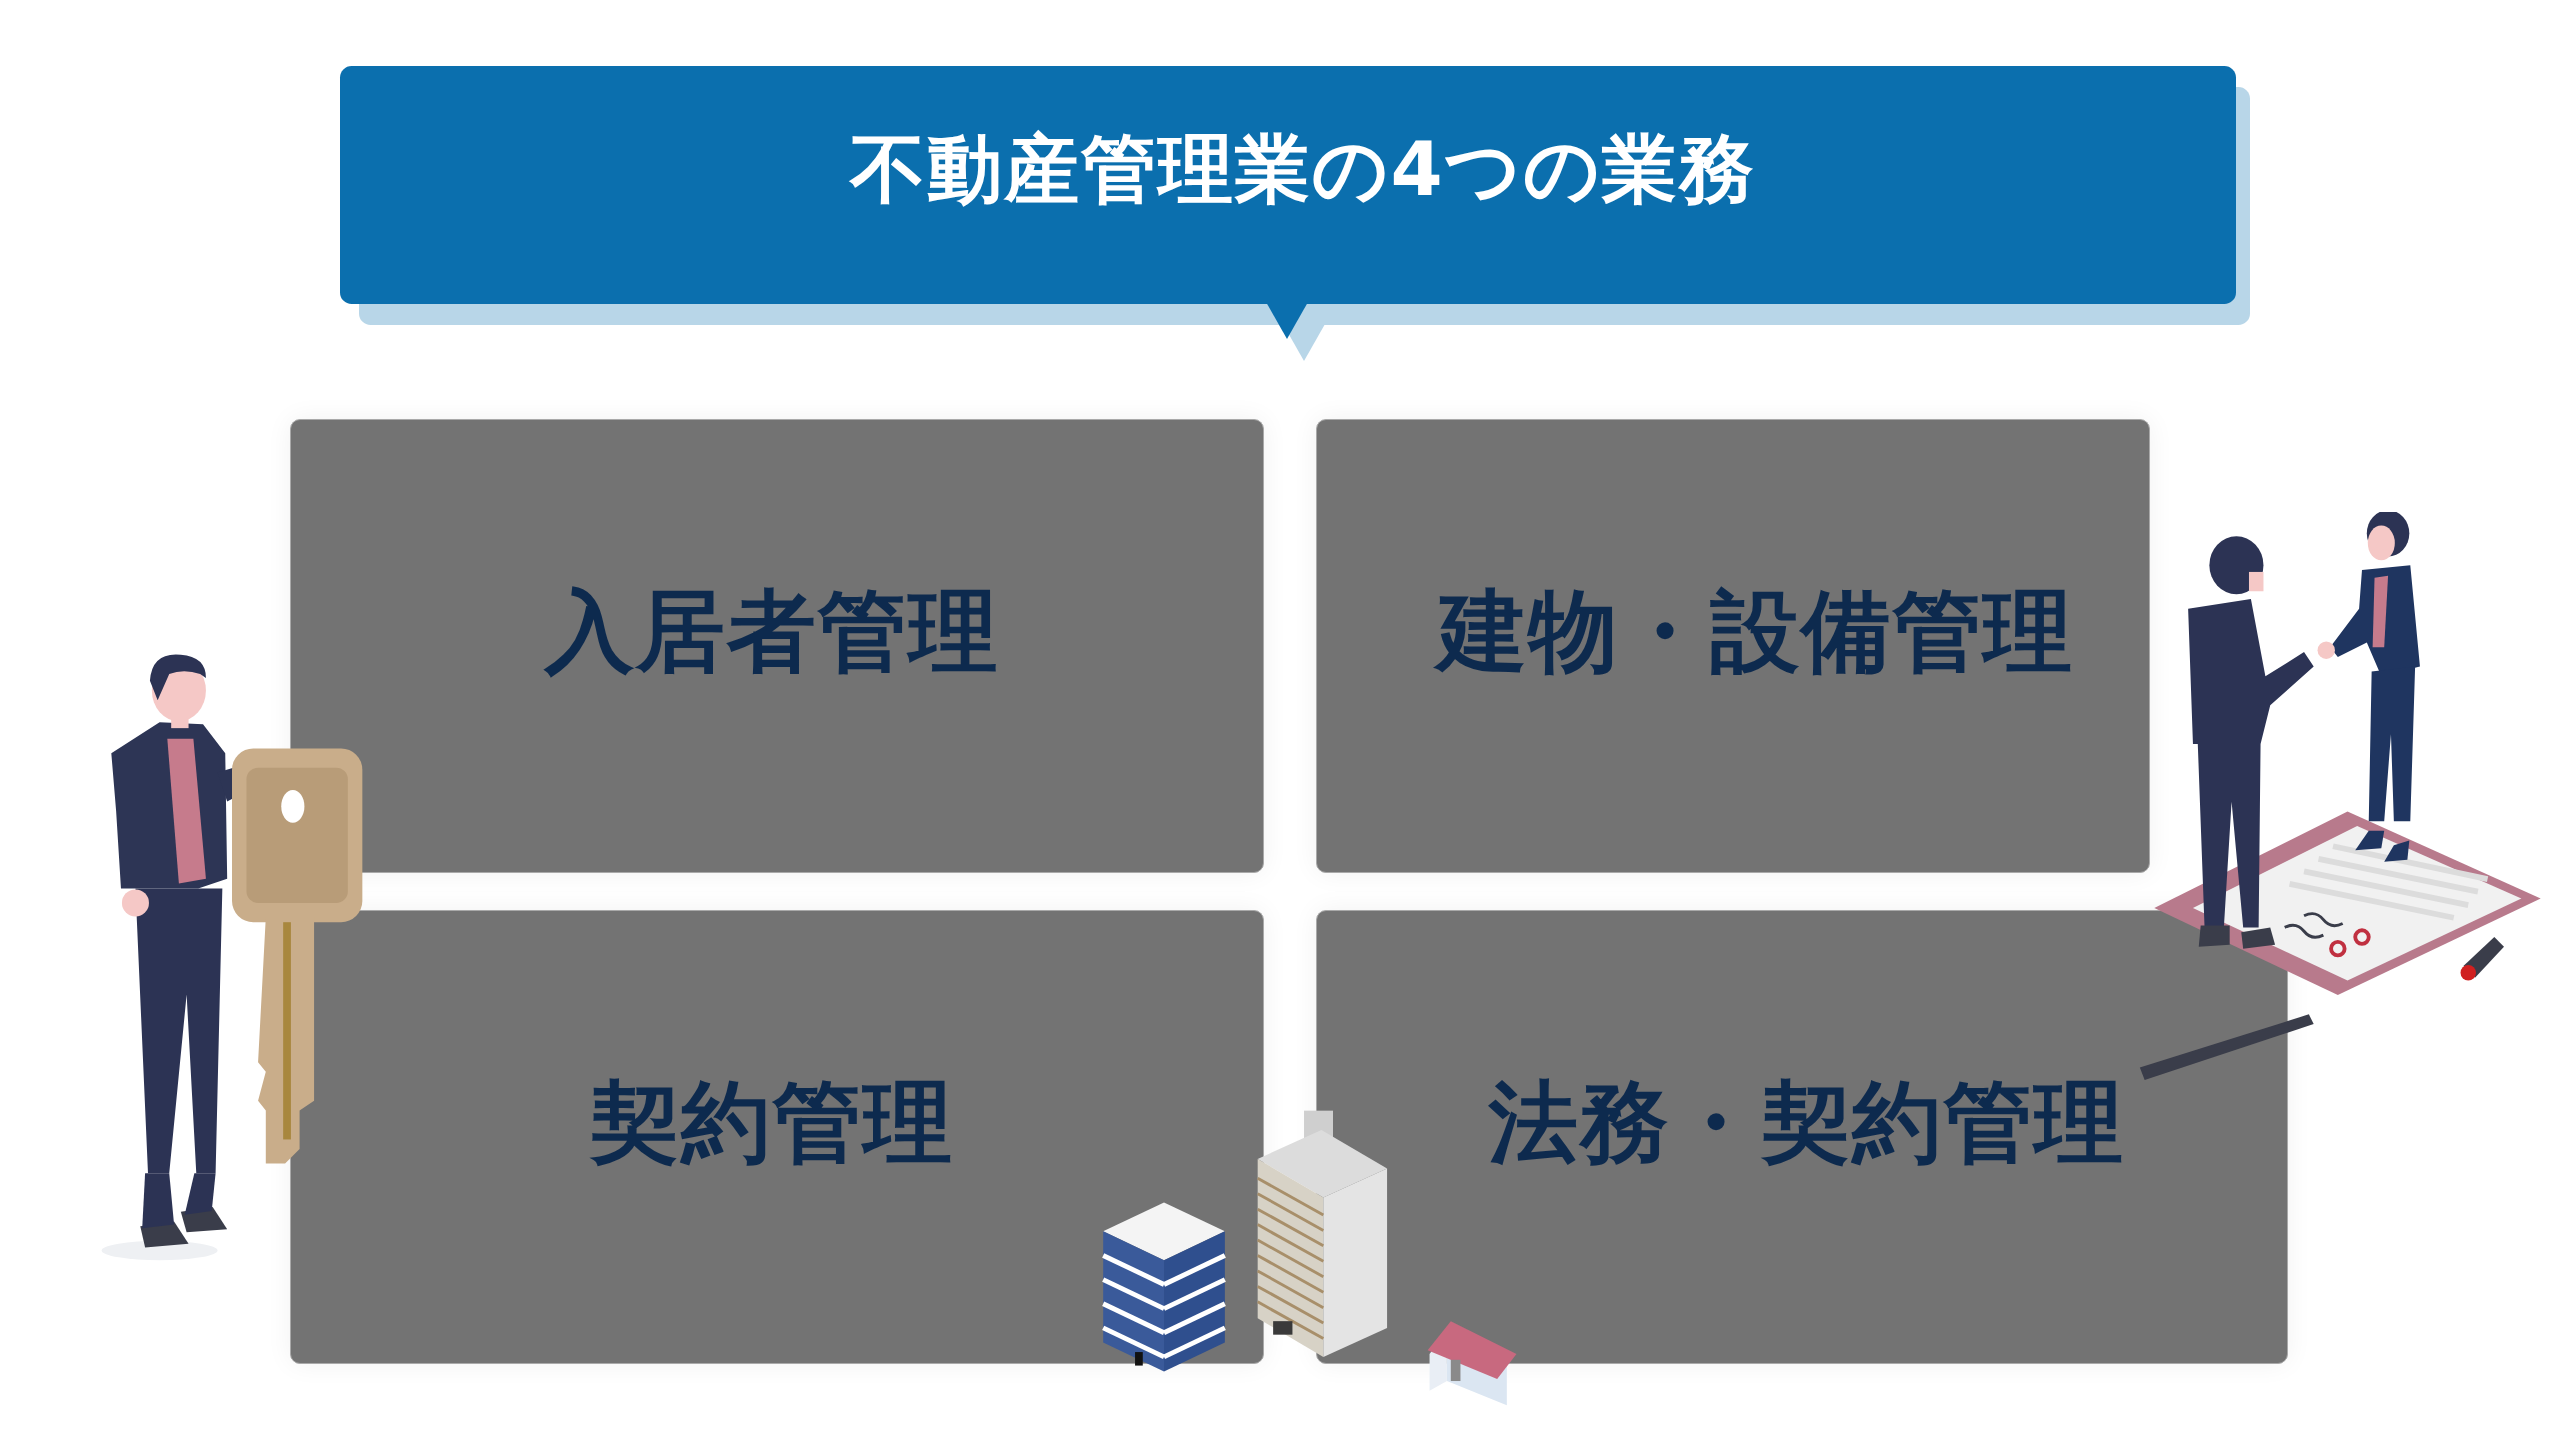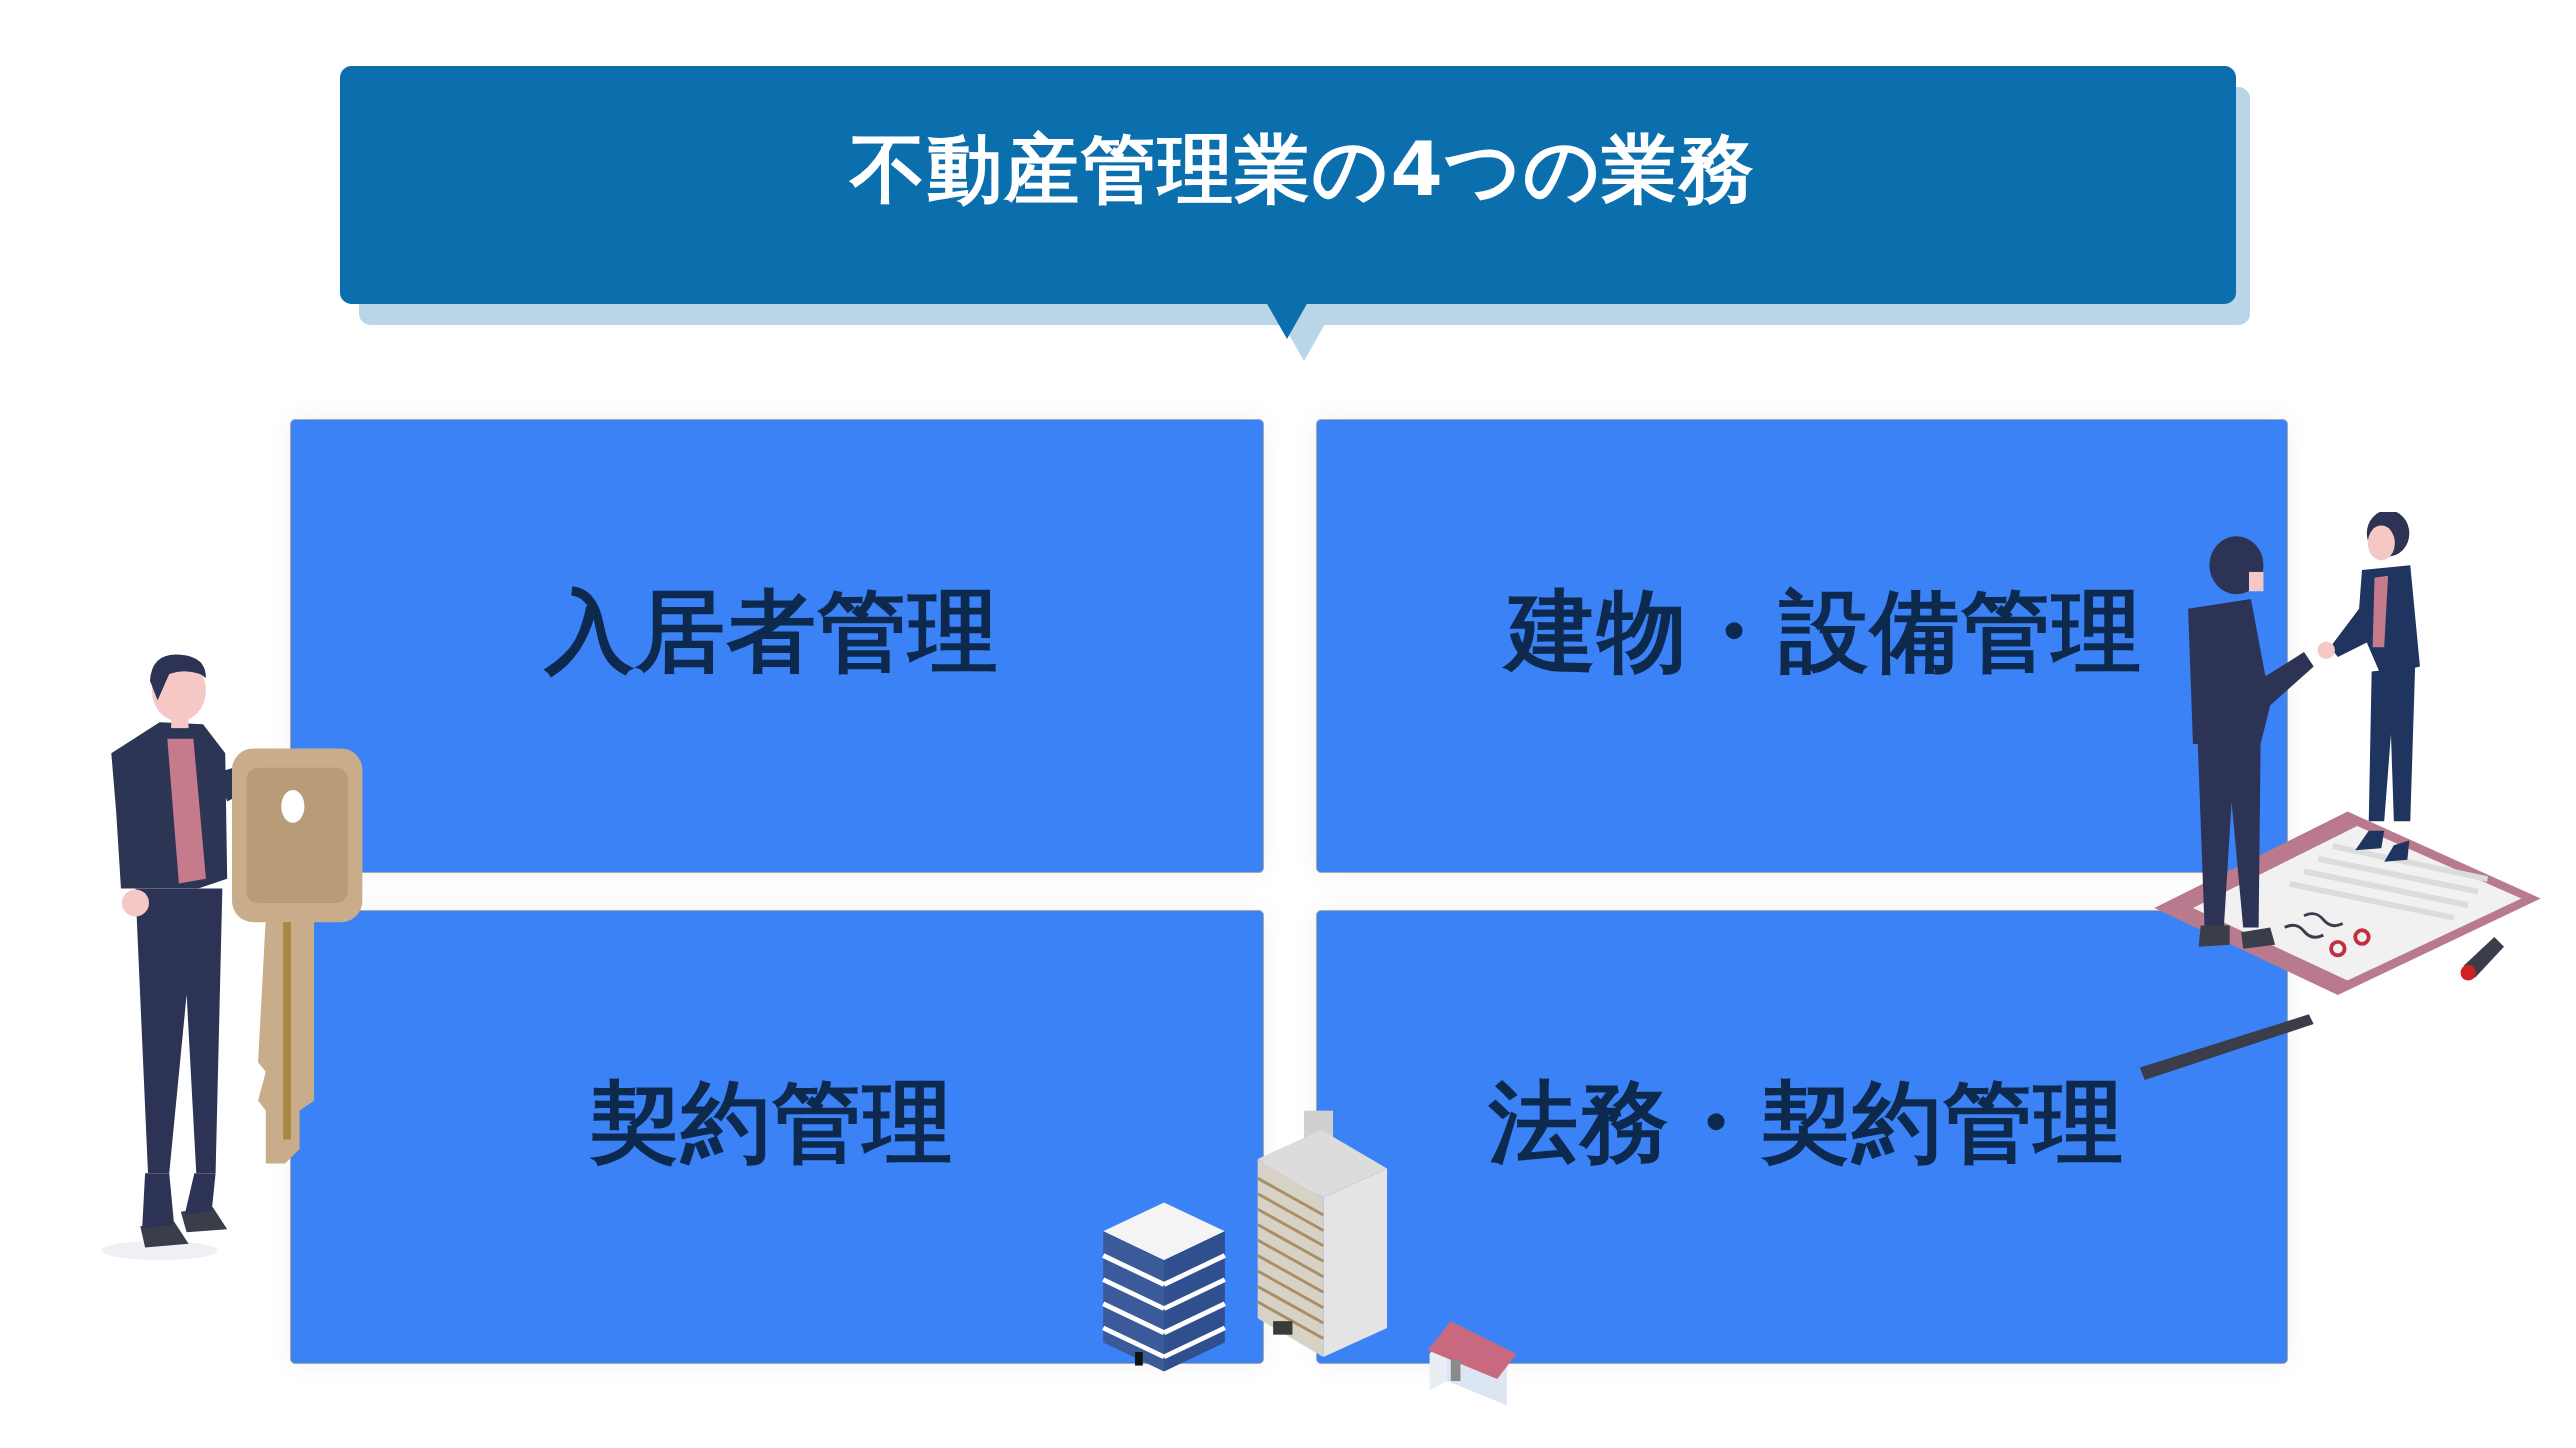--- a/index.html
+++ b/index.html
@@ -26,33 +26,33 @@
     position: absolute; left: 1266px; top: 302px; width: 0; height: 0;
     border-left: 21px solid transparent; border-right: 21px solid transparent;
     border-top: 37px solid #0b6fae;
   }
   .banner-title {
     color: #ffffff; font-size: 75px; font-weight: bold; letter-spacing: 1.9px;
     margin-top: -29px;
     margin-left: 30px;
   }
   .card {
-    position: absolute; background: #3b82f6;
-    border: 1.9px solid #a9a9a9; border-radius: 5px;
+    position: absolute; background: #737373;
+    border: 1.9px solid #a9a9a9; border-radius: 10px;
     box-shadow: 0 0 27px rgba(0,0,0,0.06);
     display: flex; align-items: center; justify-content: center;
     box-sizing: border-box;
     text-align: center;
   }
   .card-label {
     color: #0d2a4e; font-size: 89px; font-weight: bold; letter-spacing: 1.9px;
     white-space: nowrap;
   }
   .c1 { left: 290px; top: 419px; width: 974px; height: 454px; }
-  .c2 { left: 1316px; top: 419px; width: 972px; height: 454px; padding-left: 36px; }
+  .c2 { left: 1316px; top: 419px; width: 834px; height: 454px; padding-left: 36px; }
   .c3 { left: 290px; top: 910px; width: 974px; height: 454px; }
   .c4 { left: 1316px; top: 910px; width: 972px; height: 454px; }
   .c1 .card-label { margin-left: -9.7px; margin-top: -29px; }
   .c2 .card-label { margin-left: 9.7px; margin-top: -29px; }
   .c3 .card-label { margin-left: -9.7px; margin-top: -29px; }
   .c4 .card-label { margin-left: 9.7px; margin-top: -29px; }
   .illus { position: absolute; }
 </style>
 </head>
 <body>

